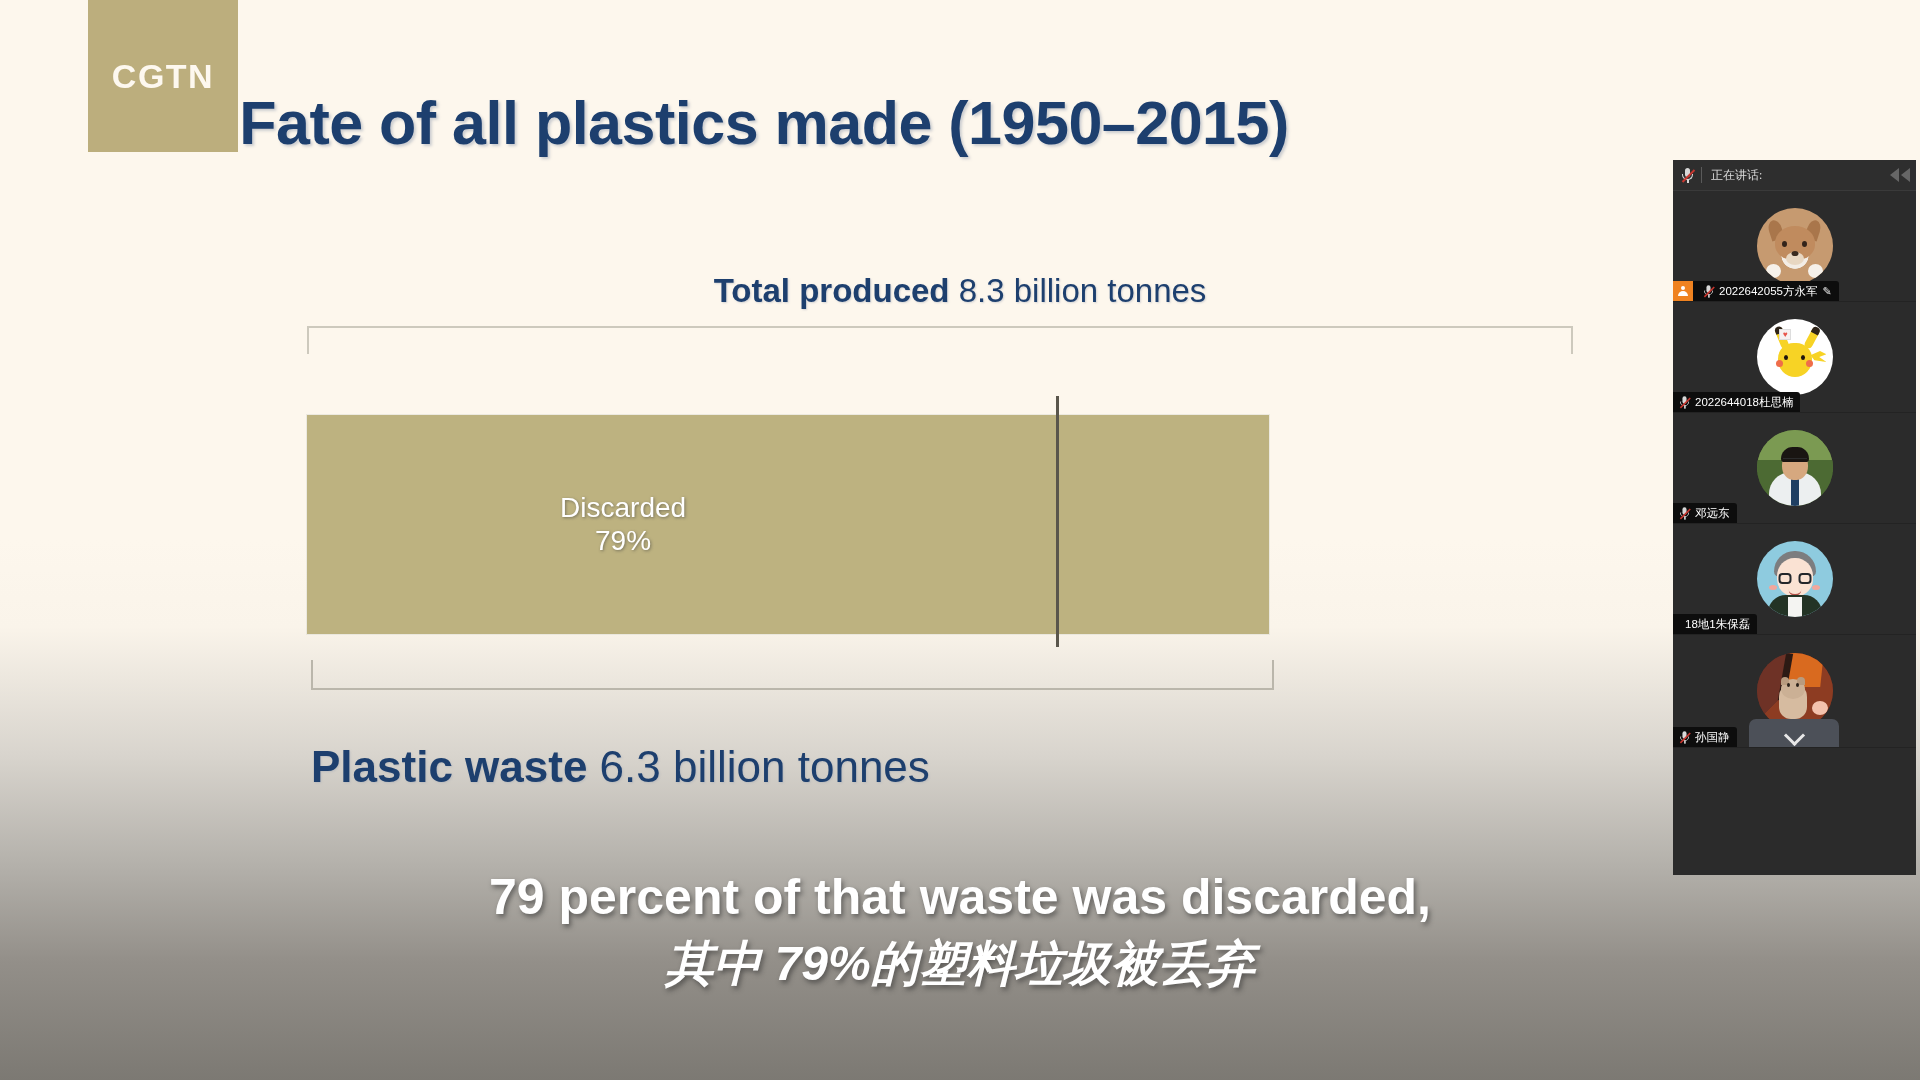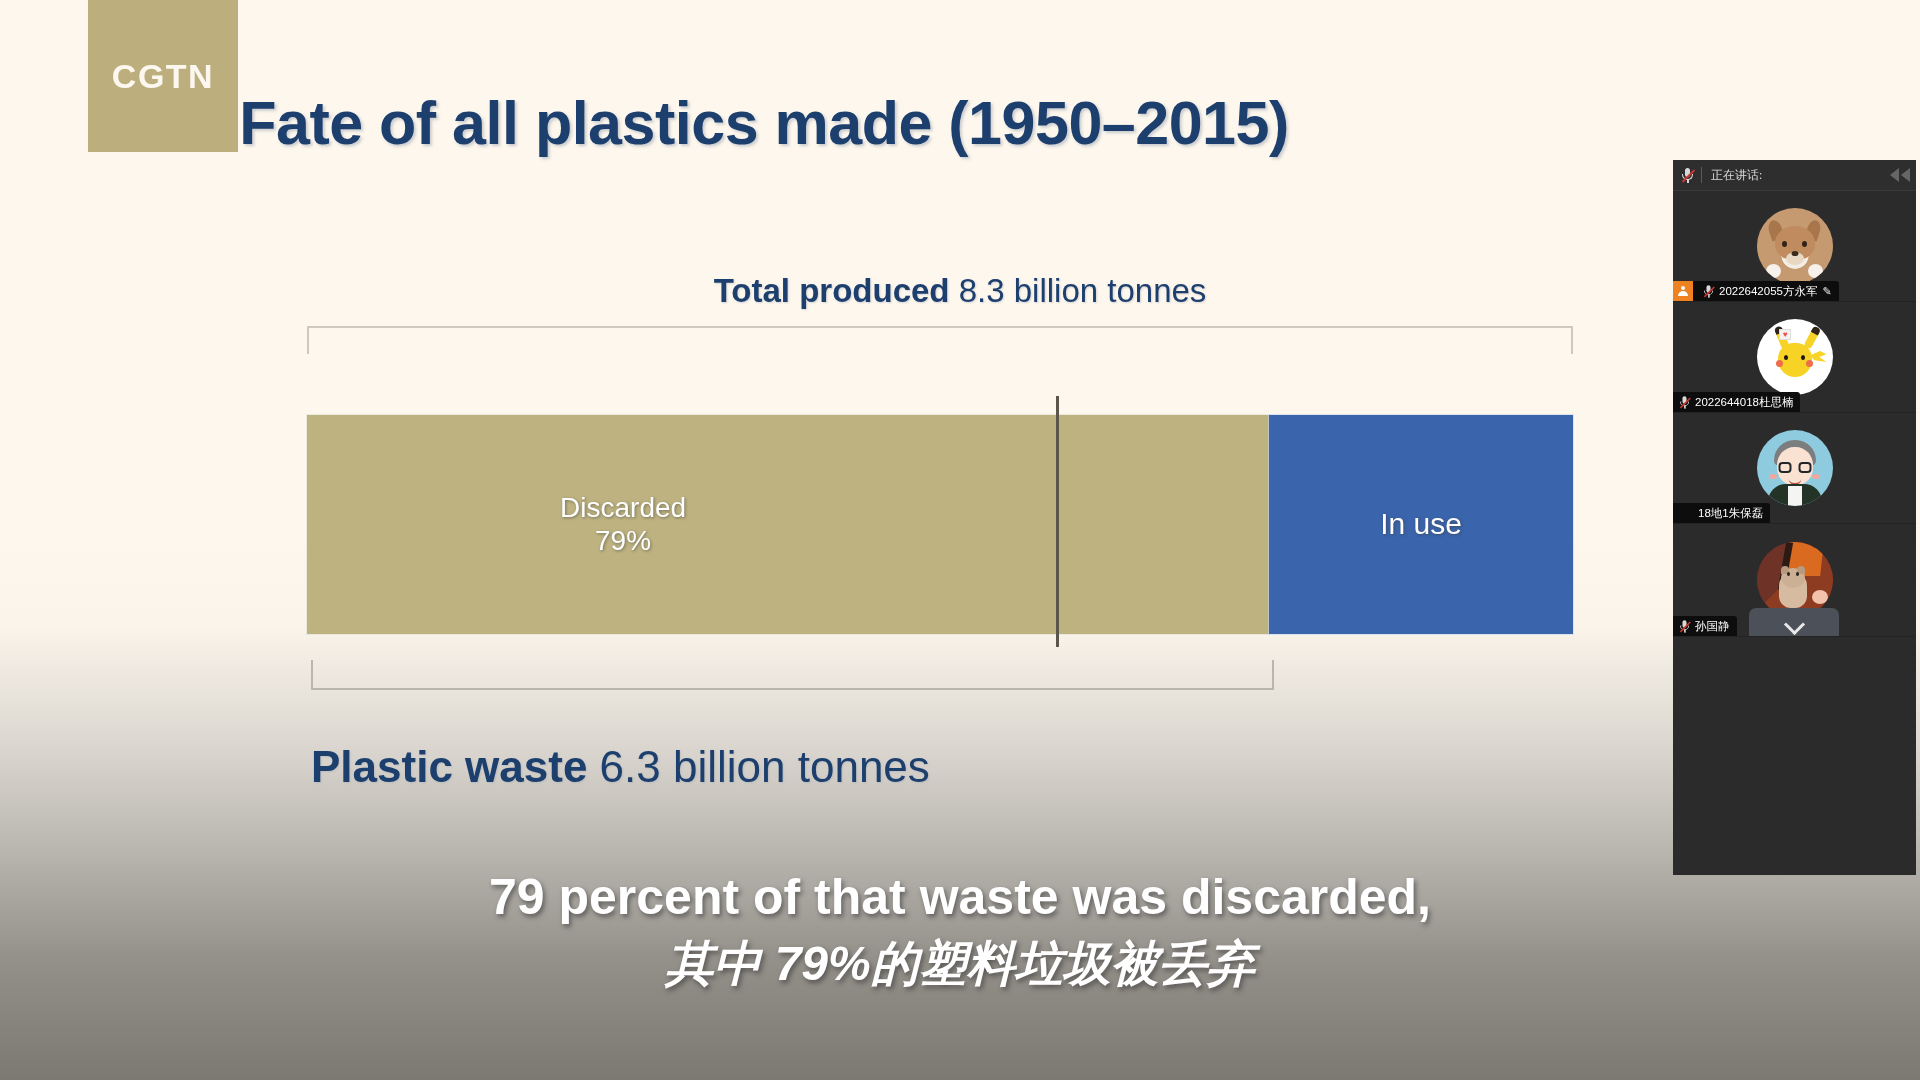--- a/index.html
+++ b/index.html
@@ -382,23 +382,20 @@
   </div>
 
   <div id="total-bracket"></div>
 
   <div id="bar">
     <div id="seg-discarded">
       <div class="bar-label" id="discarded-label">
         <div>Discarded</div>
         <div>79%</div>
       </div>
-    </div>
-    <div id="seg-inuse">
-      <div class="bar-label" id="inuse-label">In use</div>
     </div>
   </div>
 
   <div id="divider"></div>
 
   <div id="waste-bracket"></div>
   <div id="waste-caption">
     <b>Plastic waste</b><span> 6.3 billion tonnes</span>
   </div>
 
@@ -471,37 +468,56 @@
       <span class="mic-off-icon badge-mic">
         <span class="body"></span>
           <span class="arc"></span>
           <span class="stem"></span>
           <span class="slash"></span>
       </span>
       <span class="name-text">2022644018杜思楠</span>
     </div>
   </div>
 
+  <div class="tile">
+    <div class="avatar av-photo">
+      <span class="sky"></span>
+      <span class="shirt"></span>
+        <span class="tie"></span>
+      <span class="headp"></span>
+        <span class="hair"></span>
+        <span class="glasses"></span>
+    </div>
+    <div class="name-badge">
+      <span class="mic-off-icon badge-mic">
+        <span class="body"></span>
+          <span class="arc"></span>
+          <span class="stem"></span>
+          <span class="slash"></span>
+      </span>
+      <span class="name-text">邓远东</span>
+    </div>
+  </div>
 
   <div class="tile">
     <div class="avatar av-memoji">
       <span class="mhair"></span>
         <span class="mface"></span>
       <span class="mglass">
           <i></i>
           <i></i>
         </span>
       <span class="mblush l"></span>
         <span class="mblush r"></span>
       <span class="msmile"></span>
       <span class="mbody"></span>
         <span class="mshirt"></span>
     </div>
     <div class="name-badge">
-      <span class="name-text" style="margin-left:25px">18地1朱保磊</span>
+      <span class="name-text" style="margin-left:12px">18地1朱保磊</span>
     </div>
   </div>
 
   <div class="tile" style="height:113px">
     <div class="avatar av-cat">
       <span class="bg"></span>
         <span class="bag"></span>
         <span class="strap"></span>
       <span class="kit"></span>
         <span class="kithead"></span>

